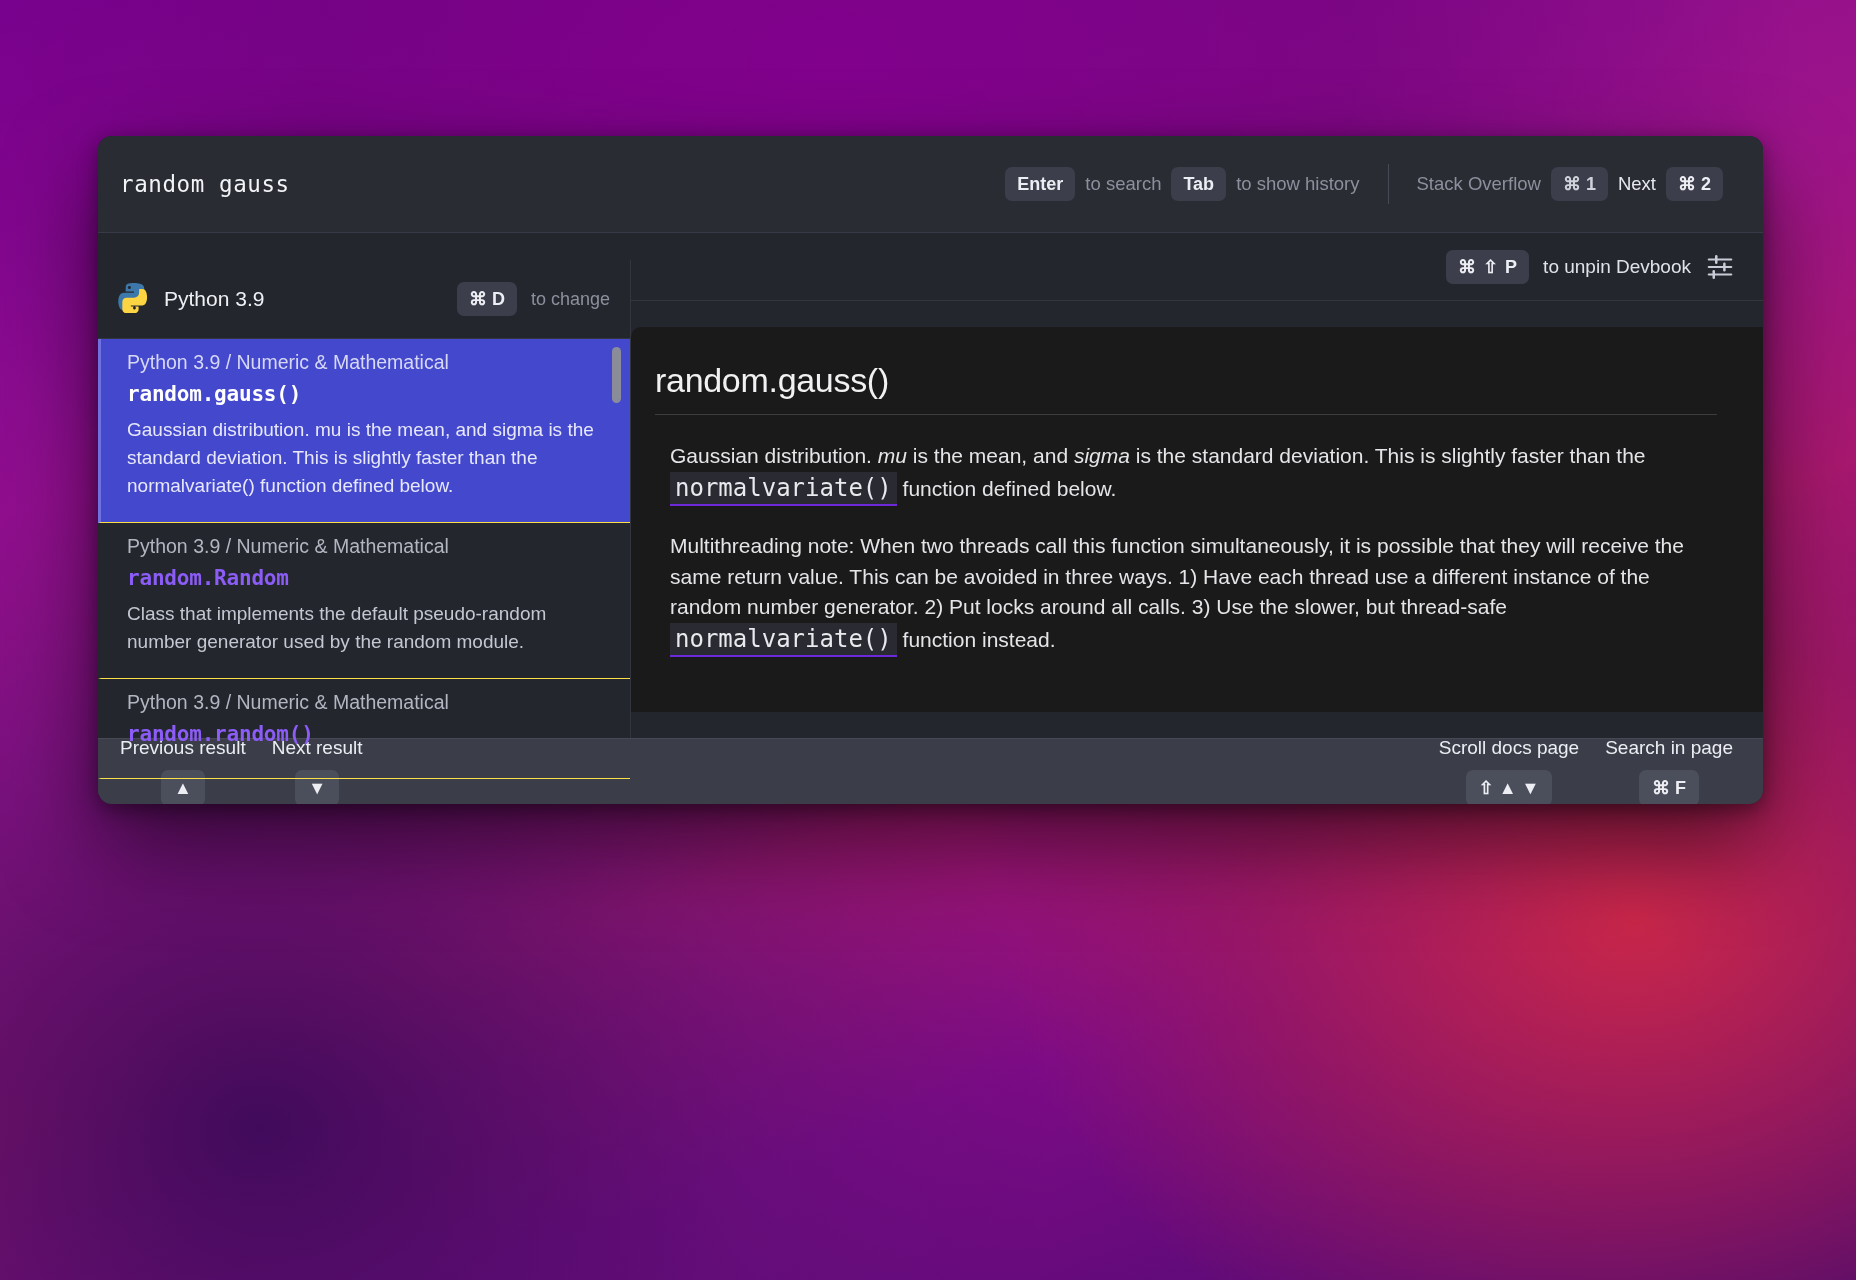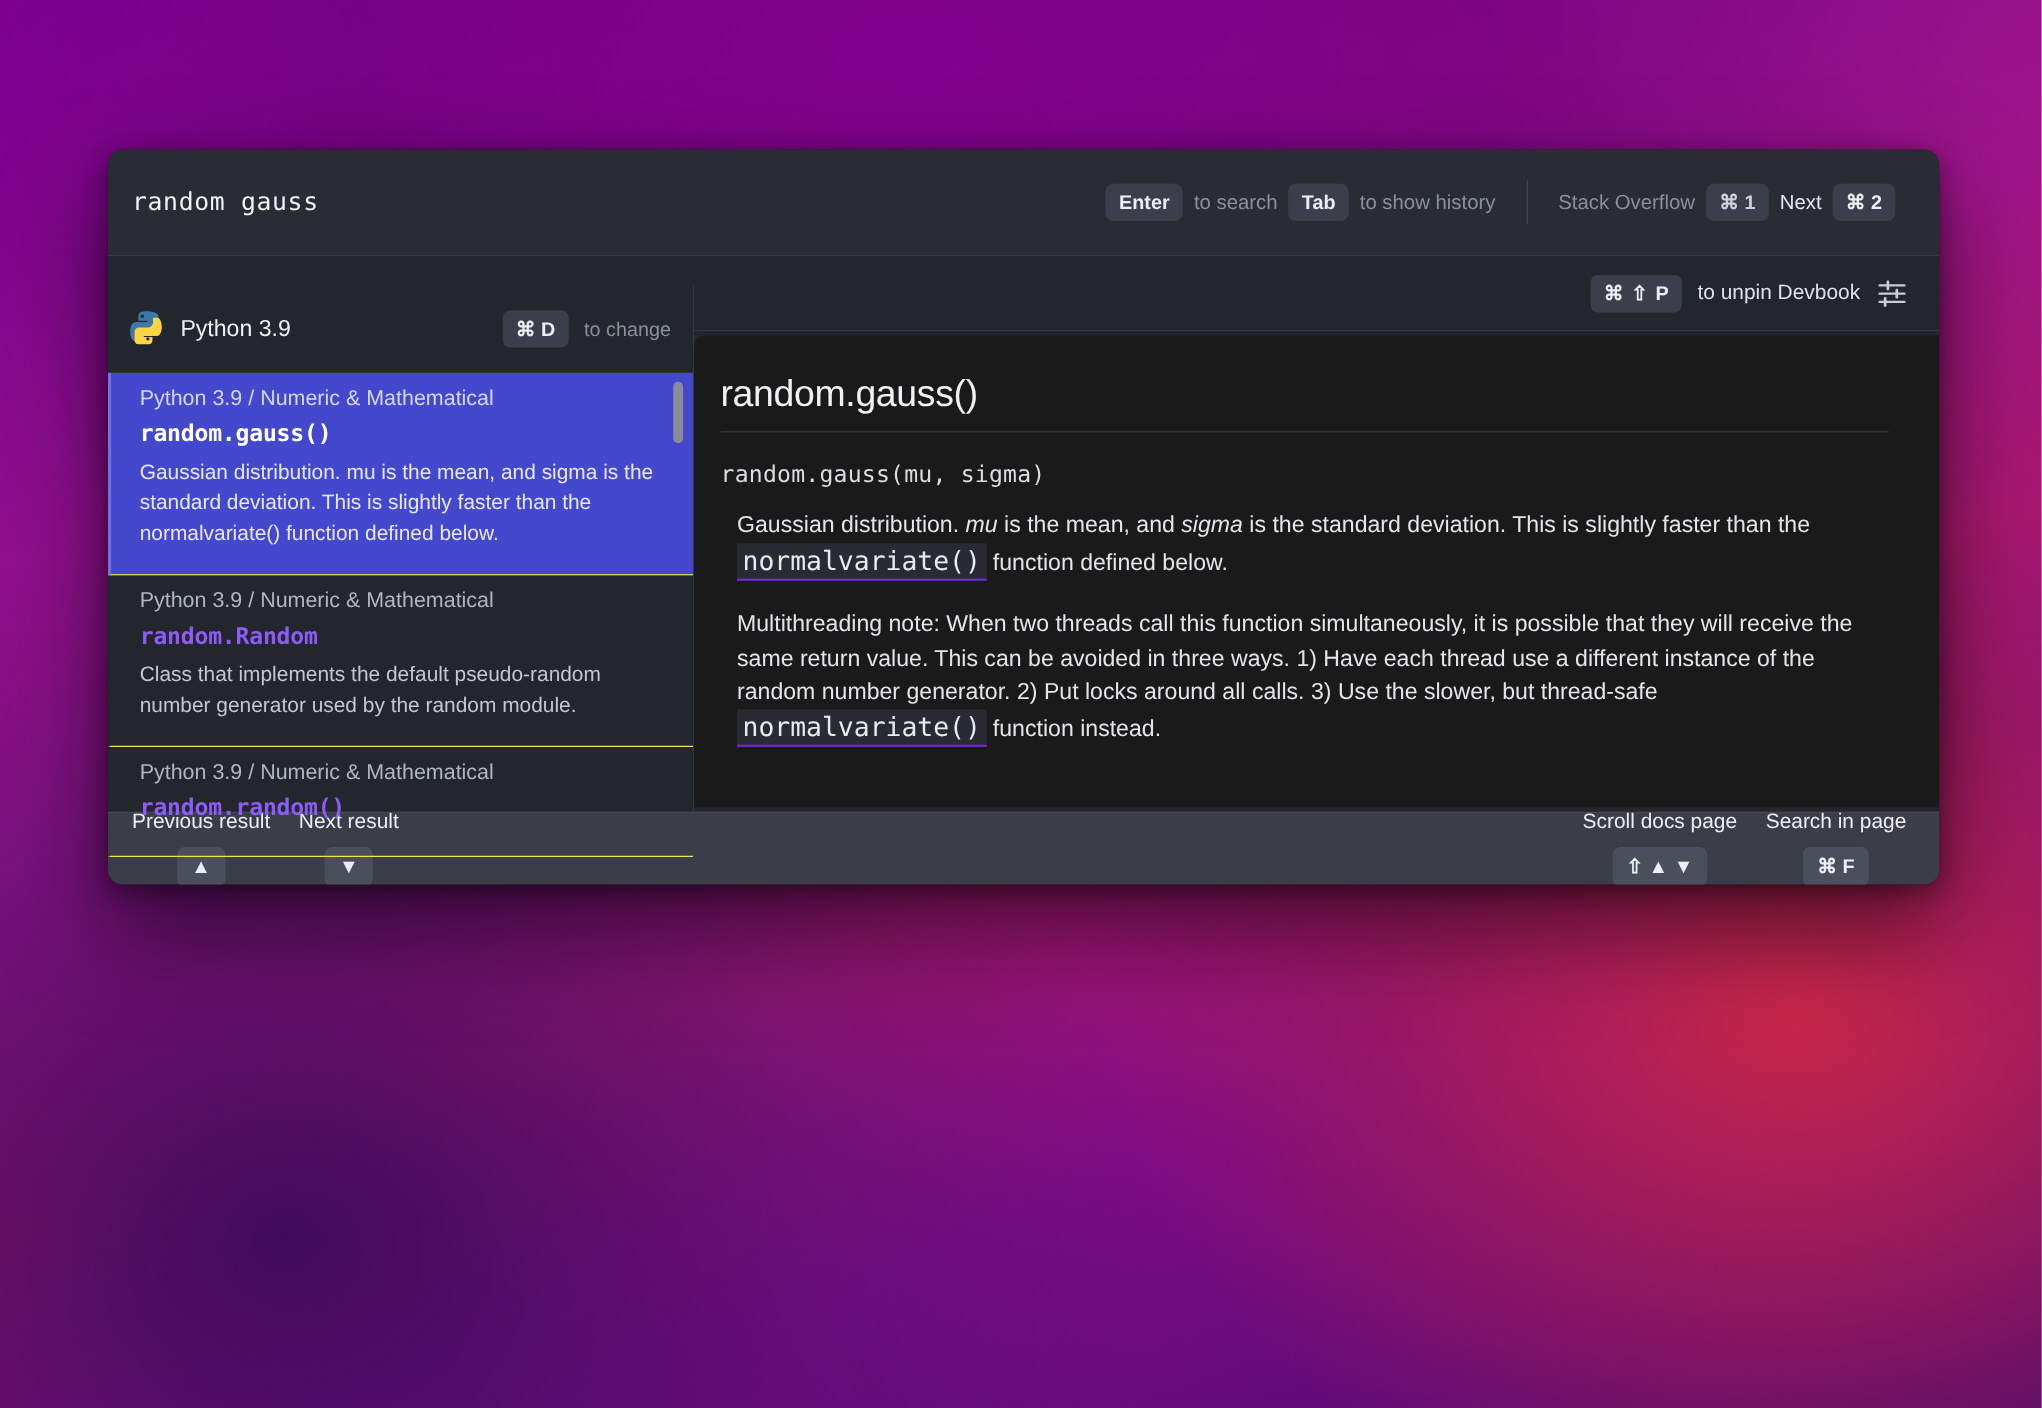--- a/index.html
+++ b/index.html
@@ -328,21 +328,20 @@
           <div class="crumb">Python 3.9 / Numeric &amp; Mathematical</div>
           <div class="name">random.random()</div>
         </div>
 
         <div class="scrollthumb"></div>
       </div>
     </div>
 
     <div class="docs-pane">
       <div class="docs-title">random.gauss()</div>
-      <div class="docs-sig">random.gauss(mu, sigma)</div>
 
       <div class="docs-body">
         <p class="docs-p"><span>Gaussian distribution. </span><em>mu</em><span> is the mean, and </span><em>sigma</em><span> is the standard deviation. This is slightly faster than the </span><a class="code-link">normalvariate()</a><span> function defined below.</span></p>
 
         <p class="docs-p"><span>Multithreading note: When two threads call this function simultaneously, it is possible that they will receive the same return value. This can be avoided in three ways. 1) Have each thread use a different instance of the random number generator. 2) Put locks around all calls. 3) Use the slower, but thread-safe </span><a class="code-link">normalvariate()</a><span> function instead.</span></p>
       </div>
     </div>
 
   </div>
 

